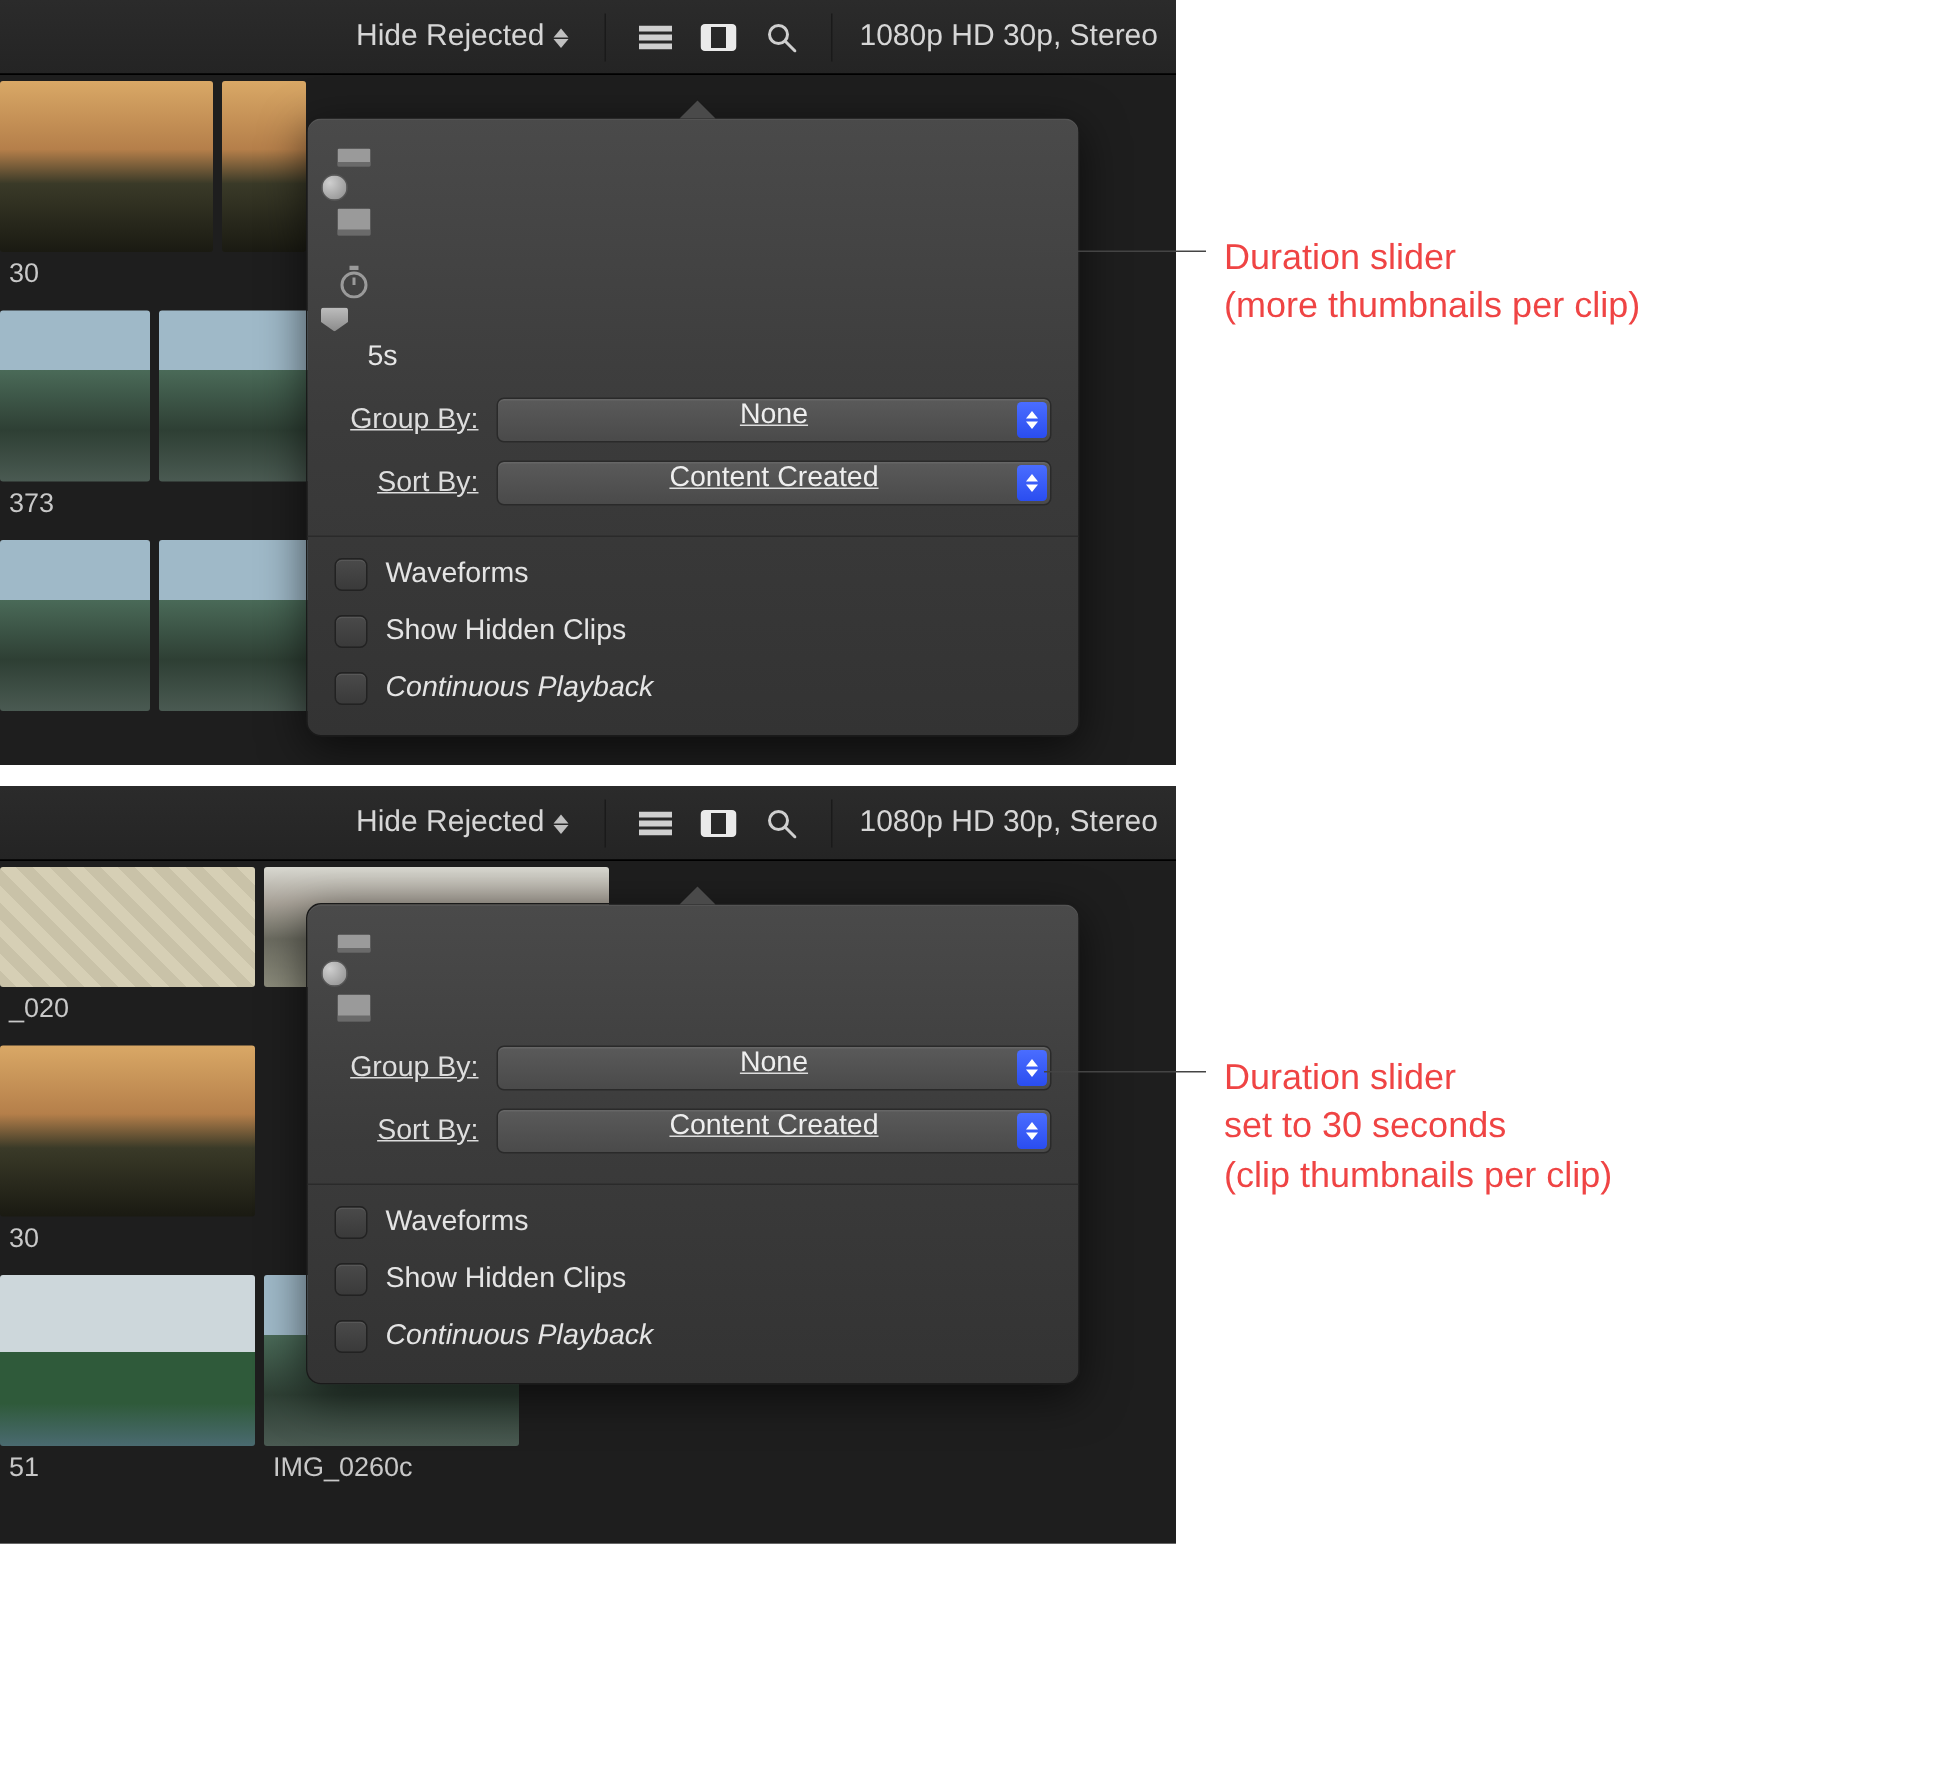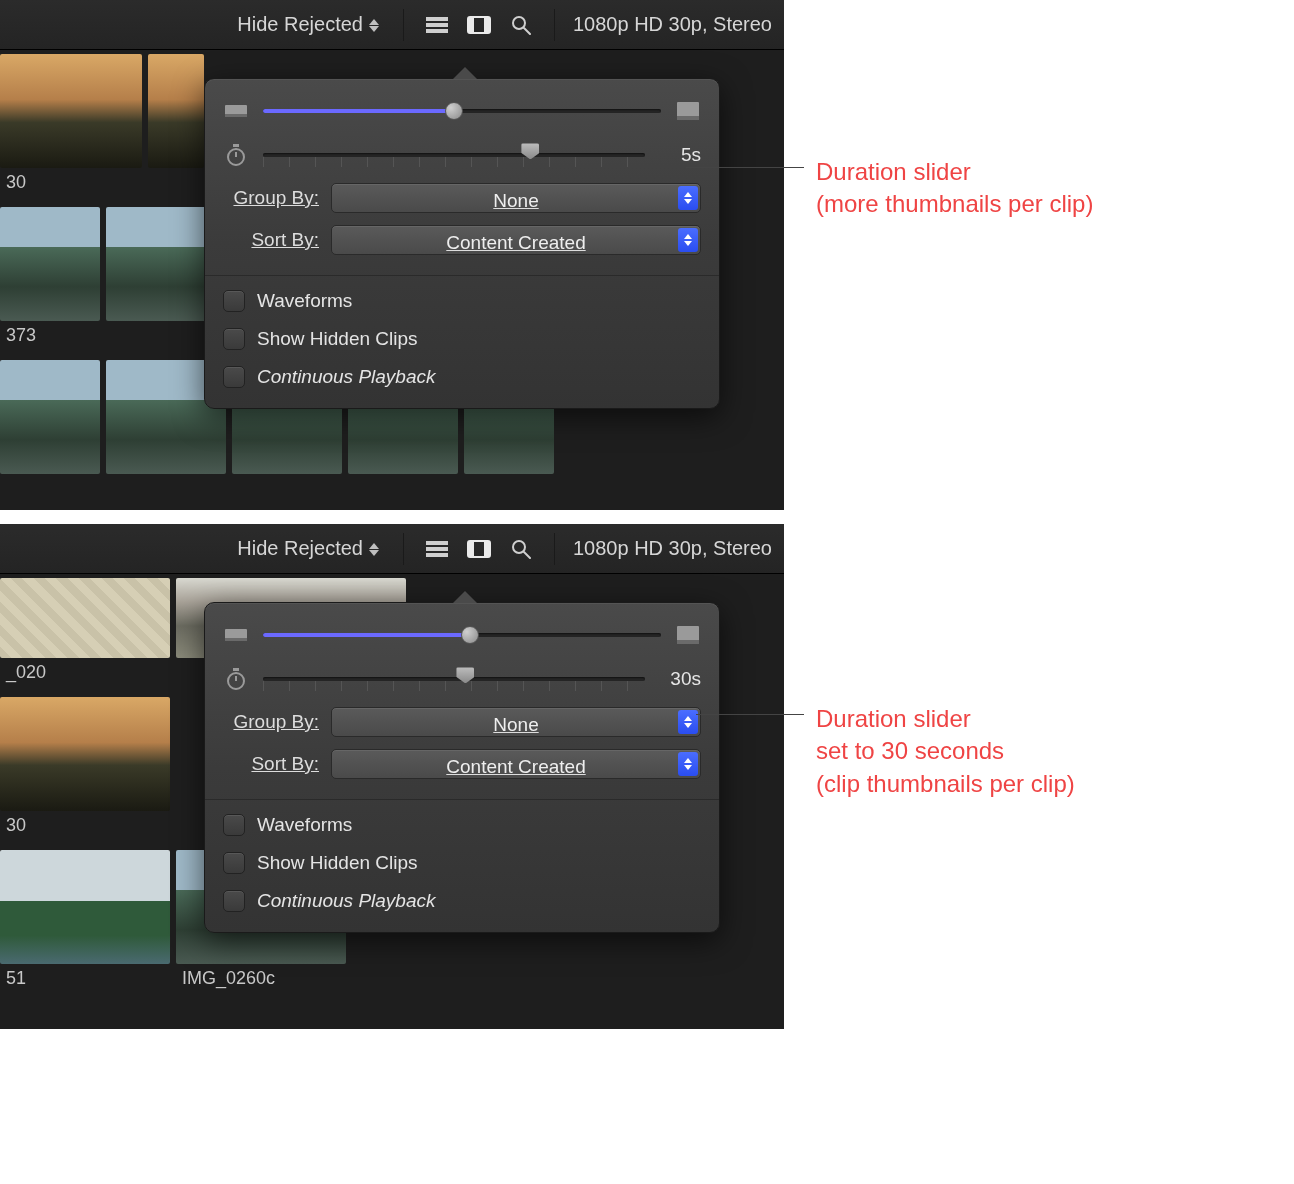--- a/index.html
+++ b/index.html
@@ -110,23 +110,24 @@
     top: -12px;
     left: 248px;
     width: 0; height: 0;
     border-left: 12px solid transparent;
     border-right: 12px solid transparent;
     border-bottom: 12px solid #4a4a4a;
     filter: drop-shadow(0 -1px 0 #1a1a1a);
   }
   .prow {
     display: flex;
-    align-items: center;
+    align-items: flex-start;
     padding: 10px 18px;
     gap: 14px;
+    flex-direction: column;
   }
   .prow.first { padding-top: 20px; }
   .iconcell { width: 26px; display:flex; justify-content:center; color:#9a9a9a; }
   .iconcell.right { width: 26px; }
   .slider {
     flex: 1;
     height: 24px;
     position: relative;
   }
   .slider .track {
@@ -192,21 +193,21 @@
     text-align: right;
     color: #ddd;
   }
   .select {
     flex: 1;
     height: 30px;
     background: linear-gradient(#5a5a5a,#4a4a4a);
     border: 1px solid #2a2a2a;
     border-radius: 5px;
     display:flex;
-    align-items:flex-end;
+    align-items:flex-start;
     justify-content:center;
     position: relative;
     color: #eee;
     box-shadow: inset 0 1px 0 rgba(255,255,255,.08);
   }
   .select .stepper {
     position:absolute; right:2px; top:2px; bottom:2px;
     width: 20px;
     background: linear-gradient(#4a6dff,#2a4df0);
     border-radius: 3px;
@@ -448,35 +449,20 @@
         <div class="fill" style="width:52%"></div>
         <div class="knob" style="left:52%"></div>
       </div>
       <span class="iconcell right">
         <svg width="22" height="18" viewBox="0 0 22 18">
             <rect x="0" y="0" width="22" height="18" rx="1" fill="#9a9a9a"></rect>
             <rect x="0" y="14" width="22" height="4" fill="#6a6a6a"></rect>
           </svg>
       </span>
     </div>
-    <div class="prow">
-      <span class="iconcell">
-        <svg width="20" height="22" viewBox="0 0 20 22">
-            <circle cx="10" cy="13" r="8" fill="none" stroke="#9a9a9a" stroke-width="2"></circle>
-            <line x1="10" y1="13" x2="10" y2="8" stroke="#9a9a9a" stroke-width="2"></line>
-            <rect x="7" y="0" width="6" height="3" fill="#9a9a9a"></rect>
-          </svg>
-      </span>
-      <div class="slider ticks">
-        <div class="track"></div>
-        <div class="tickline"></div>
-        <div class="arrowknob" style="left:53%"></div>
-      </div>
-      <span class="durval">30s</span>
-    </div>
     <div class="formrow">
       <label>Group By:</label>
       <div class="select">
         <span>None</span>
         <span class="stepper"></span>
       </div>
     </div>
     <div class="formrow" style="padding-bottom:12px">
       <label>Sort By:</label>
       <div class="select">

